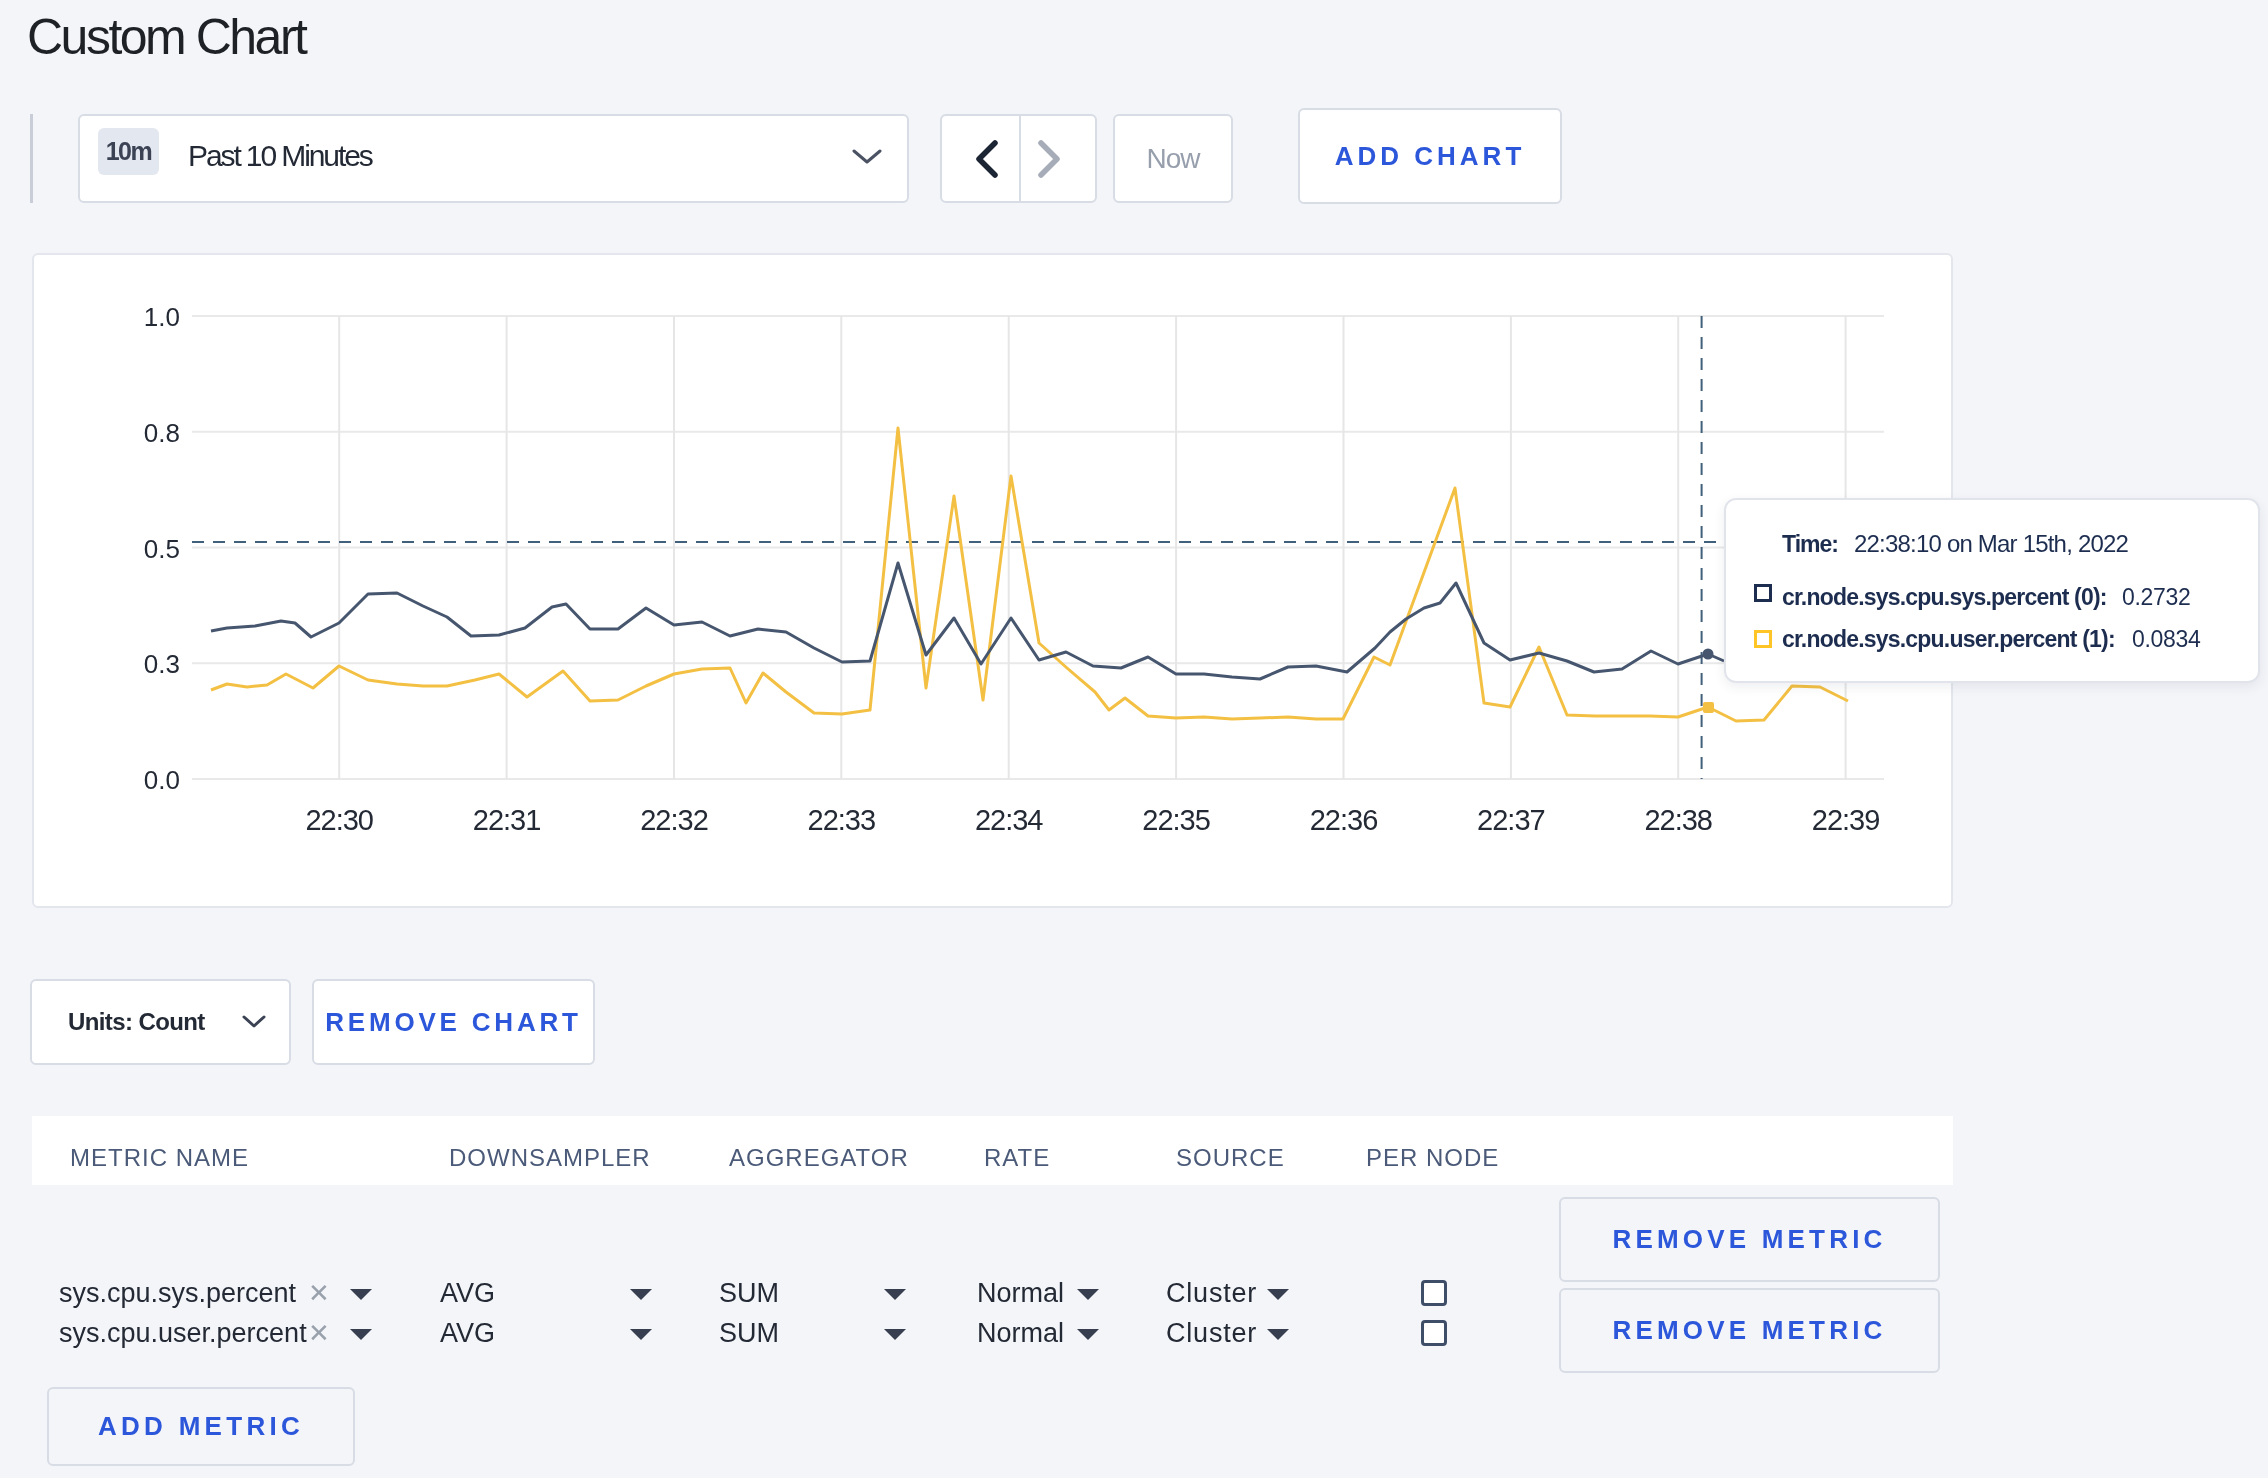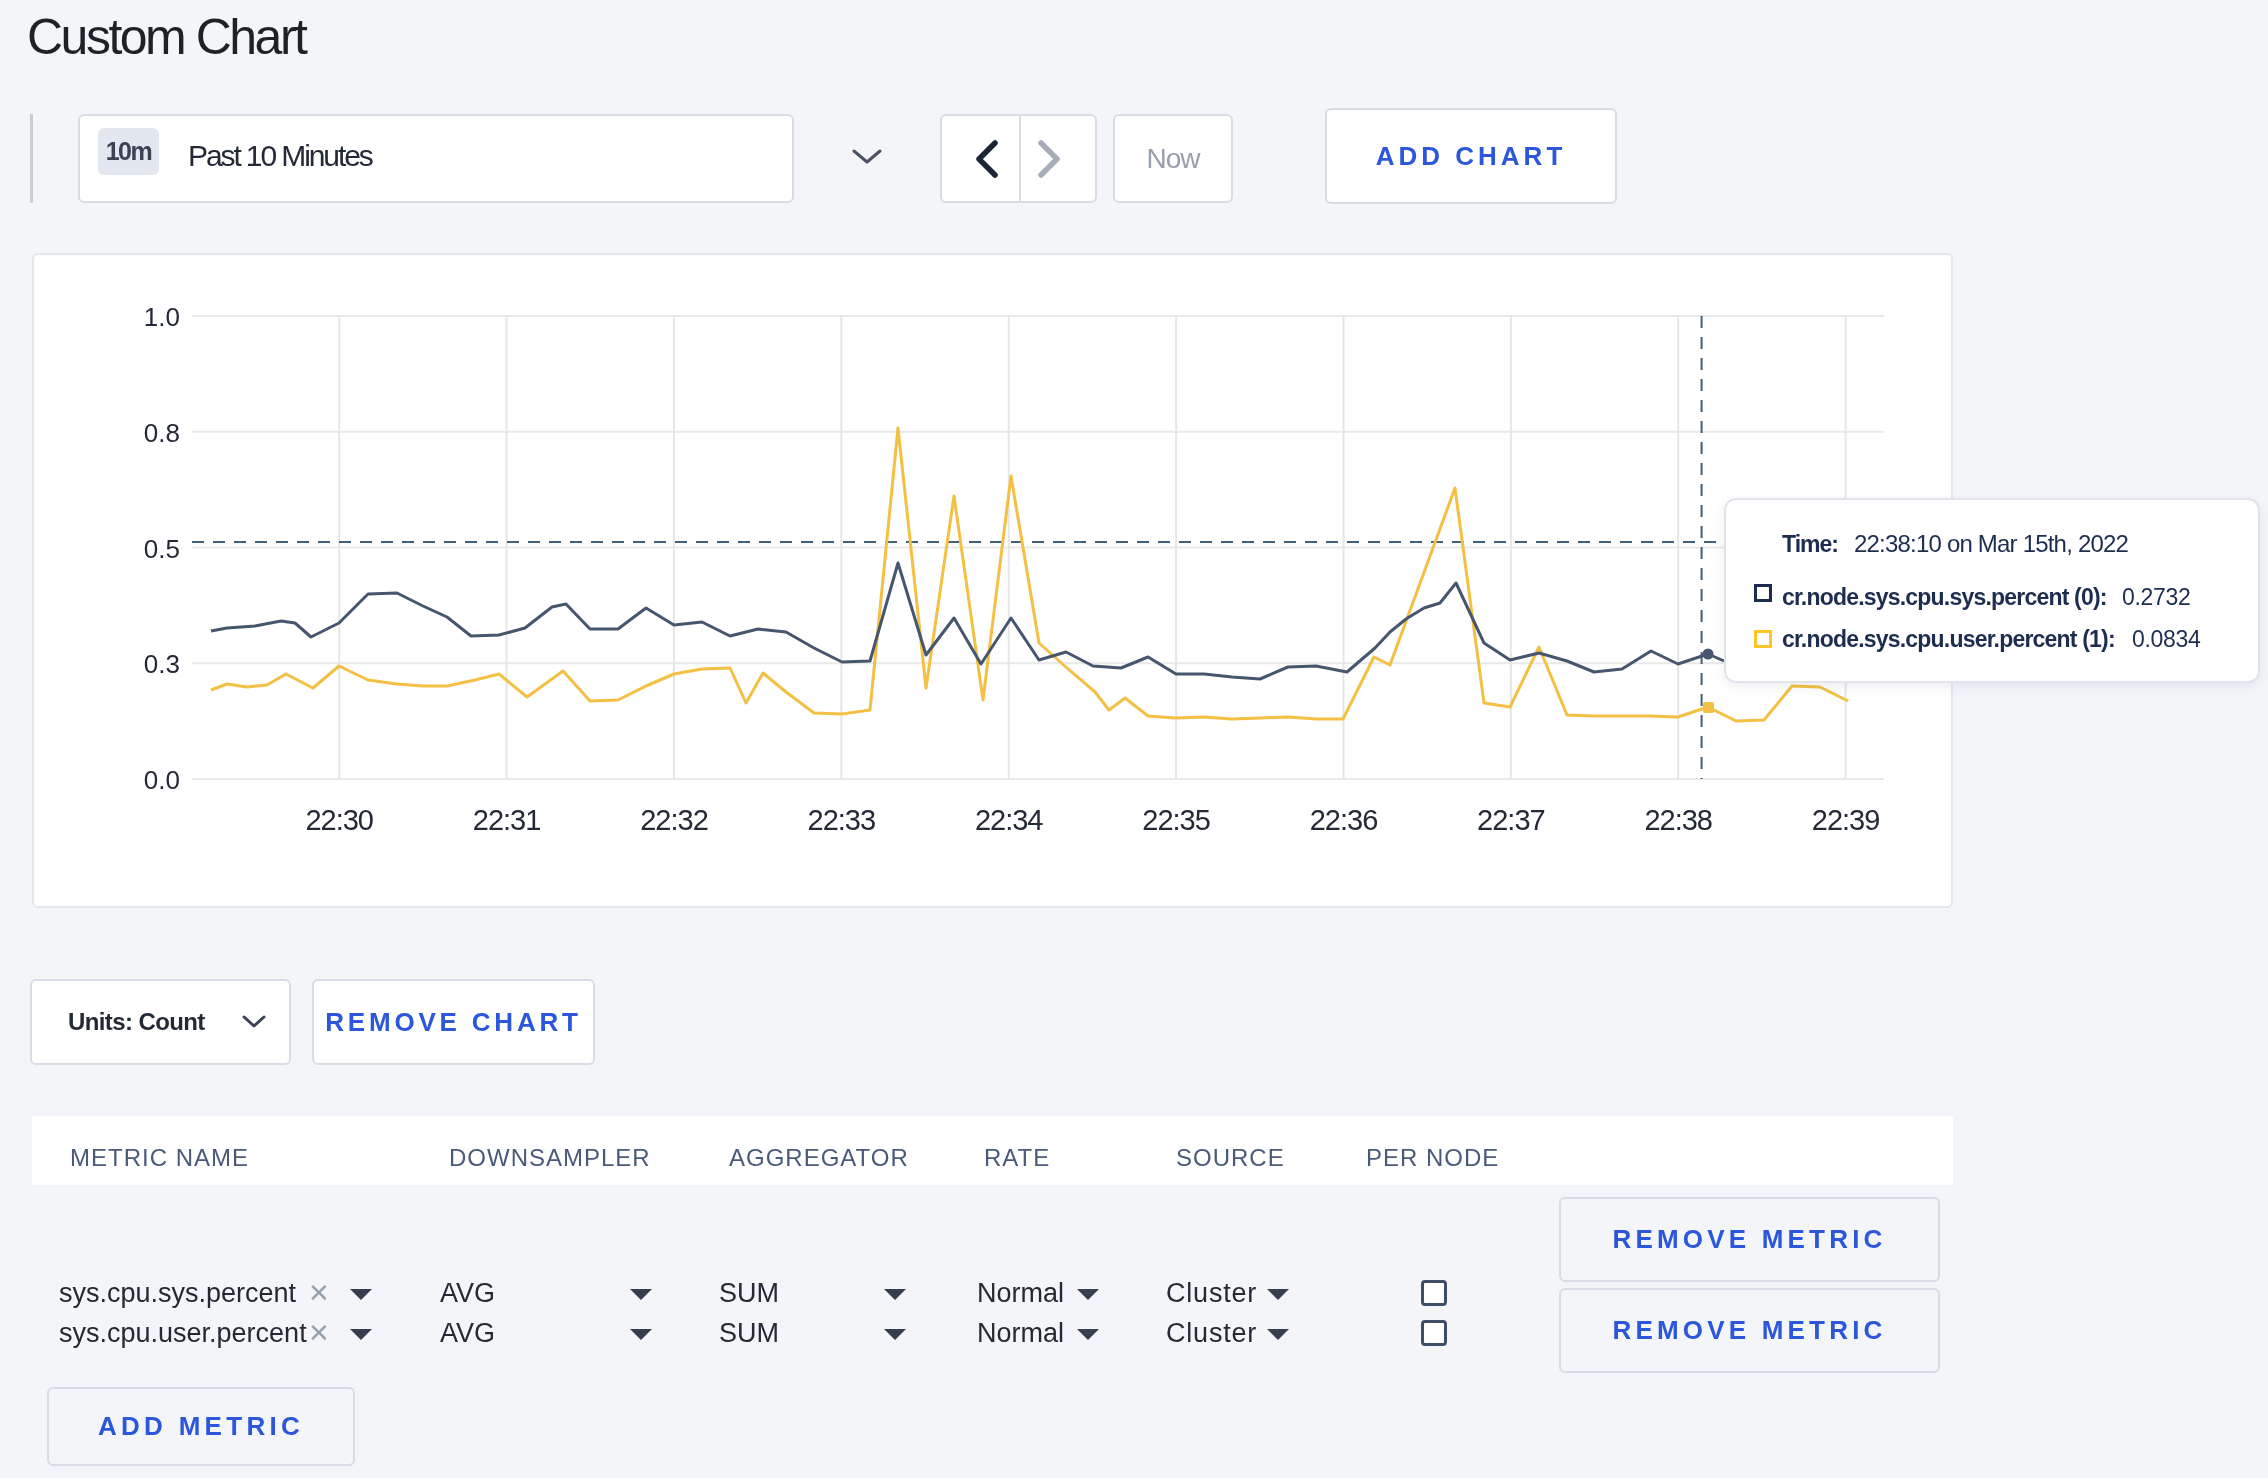--- a/index.html
+++ b/index.html
@@ -8,38 +8,38 @@
   .btn{position:absolute;background:#fff;border:2px solid #d8dce5;border-radius:6px;box-sizing:border-box;}
   .blue{color:#2c57da;font-weight:bold;letter-spacing:4px;}
   .tri{position:absolute;width:0;height:0;border-left:11px solid transparent;border-right:11px solid transparent;border-top:11px solid #363e50;}
 </style>
 </head>
 <body>
 
   <div class="abs" style="left:27px;top:8px;font-size:50px;color:#1e2126;font-weight:500;letter-spacing:-2.5px;">Custom Chart</div>
 
   <div class="abs" style="left:30px;top:114px;width:3px;height:89px;background:#c9cdd7;"></div>
-  <div class="btn" style="left:78px;top:114px;width:716px;height:89px;">
+  <div class="btn" style="left:78px;top:114px;width:831px;height:89px;">
     <div class="abs" style="left:18px;top:12px;width:61px;height:47px;background:#e3e7f0;border-radius:6px;text-align:center;line-height:47px;font-size:25px;font-weight:bold;color:#3b4254;letter-spacing:-1.5px;">10m</div>
     <div class="abs" style="left:108px;top:0;height:79px;line-height:79px;font-size:30px;color:#242a35;letter-spacing:-2.1px;">Past 10 Minutes</div>
     <svg class="abs" style="left:772px;top:33px;" width="30" height="16" viewBox="0 0 30 16">
       <polyline points="2,2 15,13 28,2" fill="none" stroke="#4a5263" stroke-width="3" stroke-linecap="round" stroke-linejoin="round"></polyline>
     </svg>
   </div>
   <div class="btn" style="left:940px;top:114px;width:157px;height:89px;">
     <div class="abs" style="left:77px;top:0;width:2px;height:85px;background:#d8dce5;"></div>
     <svg class="abs" style="left:33px;top:24px;" width="24" height="38" viewBox="0 0 24 38">
       <polyline points="20,3 4,19 20,35" fill="none" stroke="#1c2534" stroke-width="5.5" stroke-linecap="round" stroke-linejoin="round"></polyline>
     </svg>
     <svg class="abs" style="left:95px;top:24px;" width="24" height="38" viewBox="0 0 24 38">
       <polyline points="4,3 20,19 4,35" fill="none" stroke="#a6adb8" stroke-width="5.5" stroke-linecap="round" stroke-linejoin="round"></polyline>
     </svg>
   </div>
   <div class="btn" style="left:1113px;top:114px;width:120px;height:89px;text-align:center;line-height:85px;font-size:28px;color:#979fad;letter-spacing:-1px;">Now</div>
-  <div class="btn blue" style="left:1298px;top:108px;width:292px;height:96px;text-align:center;line-height:92px;font-size:26px;margin-left:27px;">ADD CHART</div>
+  <div class="btn blue" style="left:1298px;top:108px;width:264px;height:96px;text-align:center;line-height:92px;font-size:26px;">ADD CHART</div>
 
   <div class="btn" style="left:32px;top:253px;width:1921px;height:655px;border-color:#e3e6ed;"></div>
   <svg class="abs" style="left:32px;top:253px;" width="1921" height="655" viewBox="32 253 1921 655">
 
     <g stroke="#e9e9e9" stroke-width="2">
       <line x1="192" y1="316" x2="1884" y2="316"></line>
       <line x1="192" y1="431.8" x2="1884" y2="431.8"></line>
       <line x1="192" y1="547.5" x2="1884" y2="547.5"></line>
       <line x1="192" y1="663.2" x2="1884" y2="663.2"></line>
       <line x1="192" y1="779" x2="1884" y2="779"></line>

